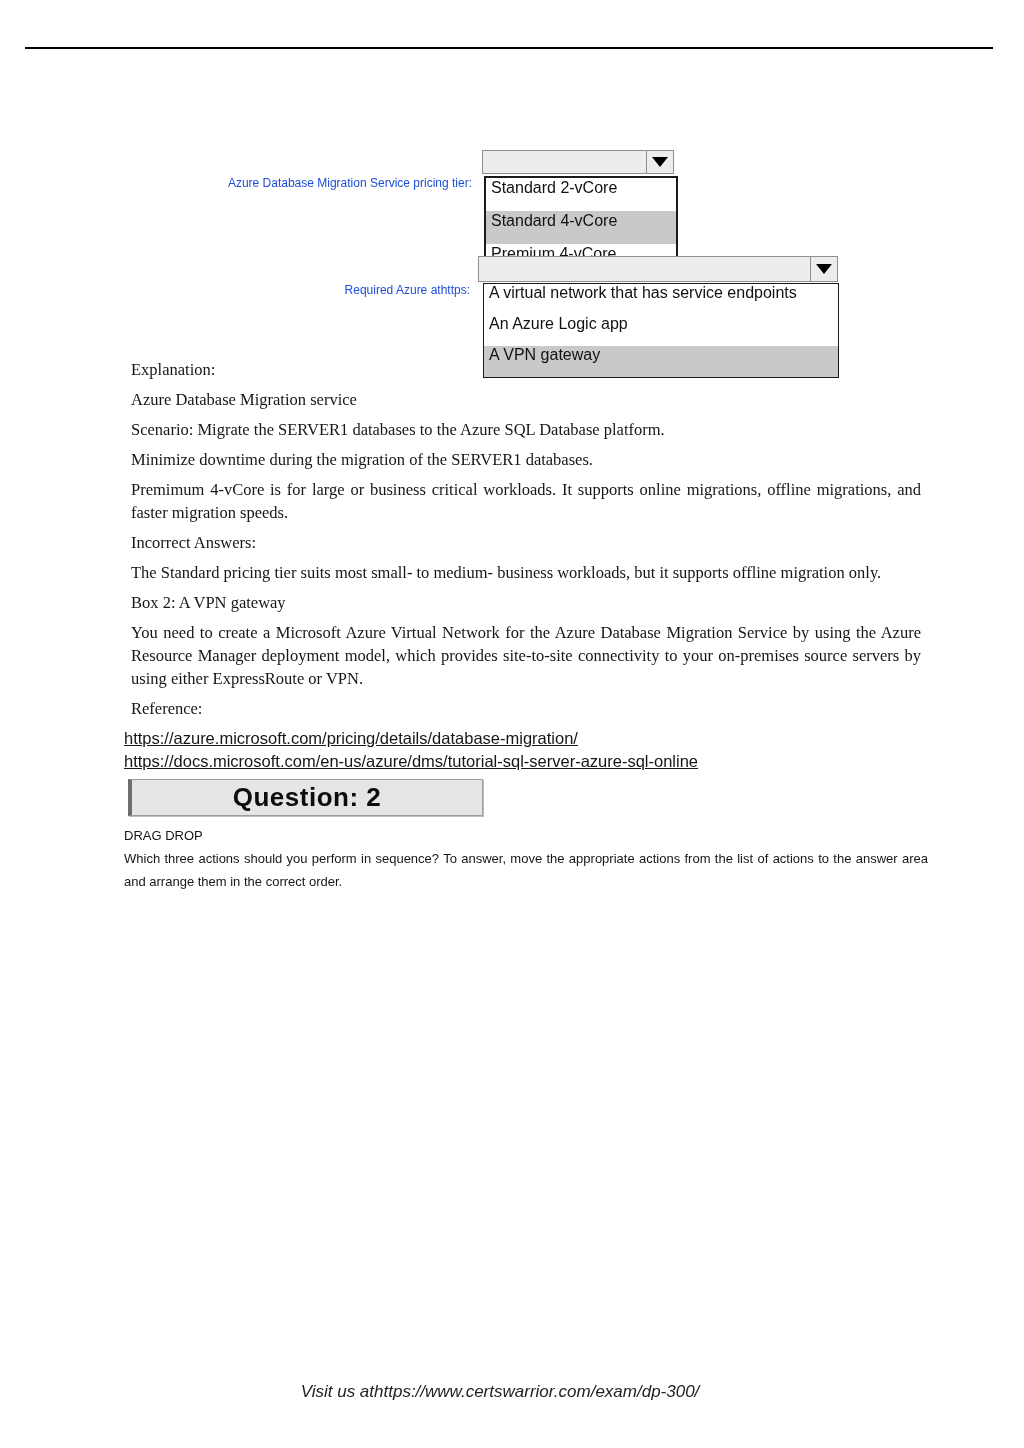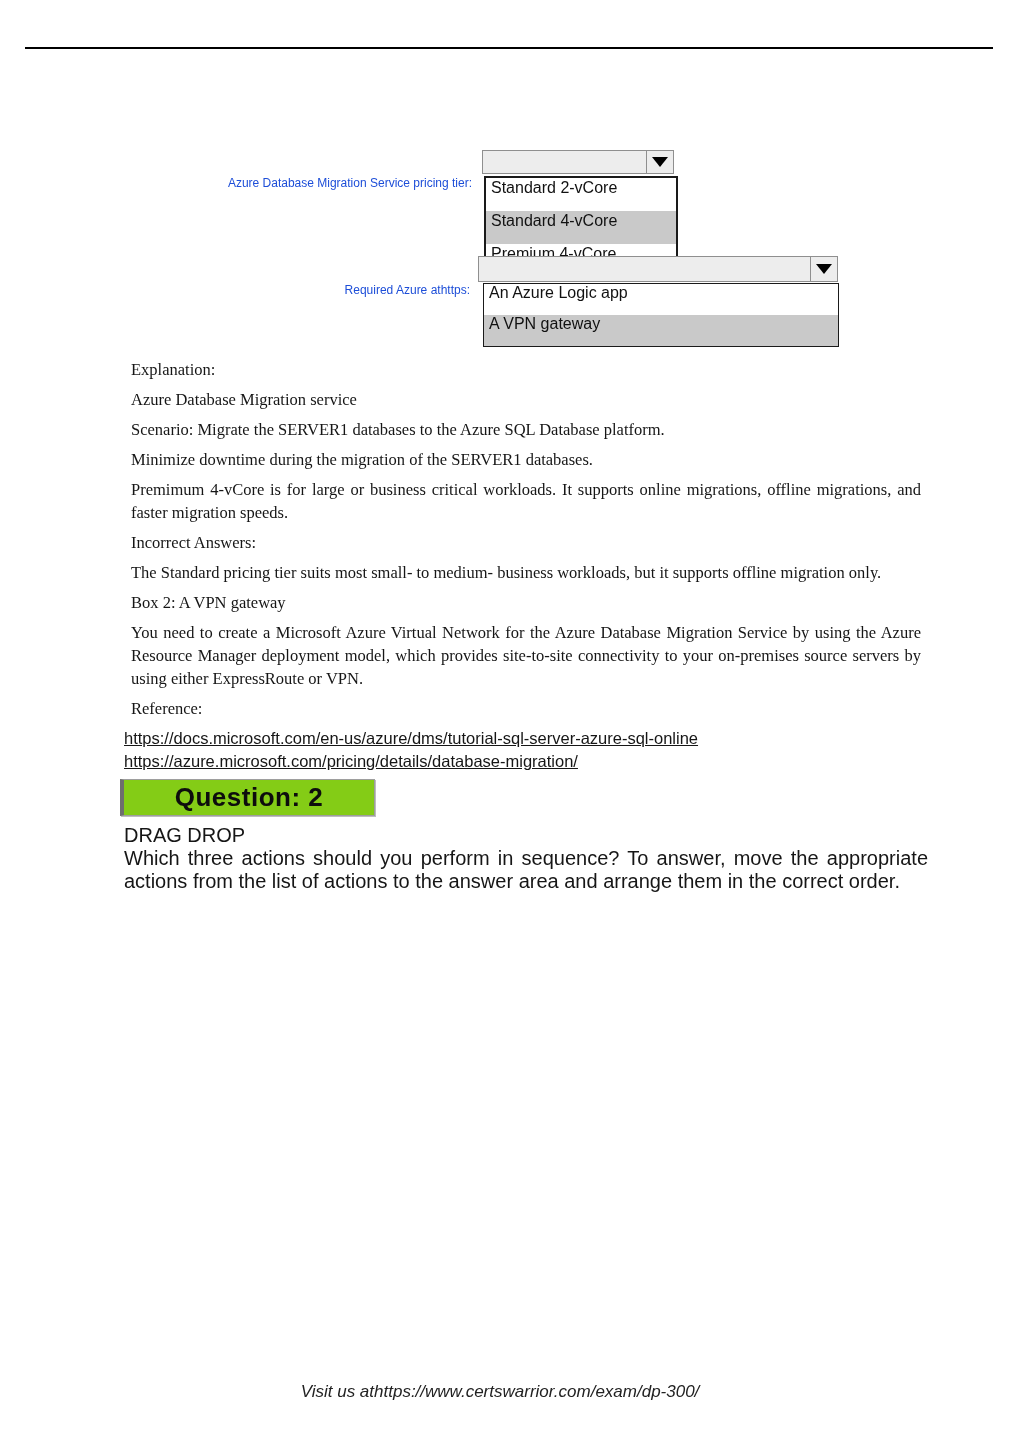--- a/index.html
+++ b/index.html
@@ -86,39 +86,39 @@
   .ref-link {
     display: block;
     color: #161616;
     text-decoration: underline;
     cursor: pointer;
   }
 
   
   .q-header {
     position: absolute;
-    left: 120px; top: 779px;
-    width: 255px; height: 37px;
-    background: #84cc16;
+    left: 128px; top: 779px;
+    width: 355px; height: 37px;
+    background: #e5e5e5;
     border: 1px solid #9e9e9e;
     border-left: 4px solid #6e6e6e;
     box-shadow: 1px 1px 0 #bdbdbd;
     display: flex; align-items: center; justify-content: center;
   }
   .q-header-text {
     font-size: 26px;
     font-weight: bold;
     color: #0d0d0d;
     letter-spacing: 0.5px;
   }
   .q2-body {
     position: absolute;
     left: 124px; top: 824px;
     width: 804px;
-    font-size: 20px;
+    font-size: 13px;
     line-height: 23px;
     color: #161616;
   }
   .q2-body p { margin: 0; }
 
   
   .footer {
     position: absolute;
     left: 0; top: 1382px;
     width: 1000px;
@@ -151,37 +151,38 @@
 <div class="field-label label-resource">Required Azure athttps:</div>
 
 <div class="select-box select-resource">
   <div class="select-value"></div>
   <div class="select-arrow-box">
     <div class="arrow-glyph"></div>
   </div>
 </div>
 
 <div class="option-list list-resource">
+  <div class="option-row">A virtual network that has service endpoints</div>
   <div class="option-row">An Azure Logic app</div>
   <div class="option-row selected">A VPN gateway</div>
 </div>
 
 <div class="explanation">
   <p>Explanation:</p>
   <p>Azure Database Migration service</p>
   <p>Scenario: Migrate the SERVER1 databases to the Azure SQL Database platform.</p>
   <p>Minimize downtime during the migration of the SERVER1 databases.</p>
   <p class="justified">Premimum 4-vCore is for large or business critical workloads. It supports online migrations, offline migrations, and faster migration speeds.</p>
   <p>Incorrect Answers:</p>
   <p class="justified">The Standard pricing tier suits most small- to medium- business workloads, but it supports offline migration only.</p>
   <p>Box 2: A VPN gateway</p>
   <p class="justified">You need to create a Microsoft Azure Virtual Network for the Azure Database Migration Service by using the Azure Resource Manager deployment model, which provides site-to-site connectivity to your on-premises source servers by using either ExpressRoute or VPN.</p>
   <p>Reference:</p>
+  <span class="ref-link">https://azure.microsoft.com/pricing/details/database-migration/</span>
   <span class="ref-link">https://docs.microsoft.com/en-us/azure/dms/tutorial-sql-server-azure-sql-online</span>
-  <span class="ref-link">https://azure.microsoft.com/pricing/details/database-migration/</span>
 </div>
 
 <div class="q-header">
   <span class="q-header-text">Question: 2</span>
 </div>
 
 <div class="q2-body">
   <p>DRAG DROP</p>
   <p class="justified">Which three actions should you perform in sequence? To answer, move the appropriate actions from the list of actions to the answer area and arrange them in the correct order.</p>
 </div>

